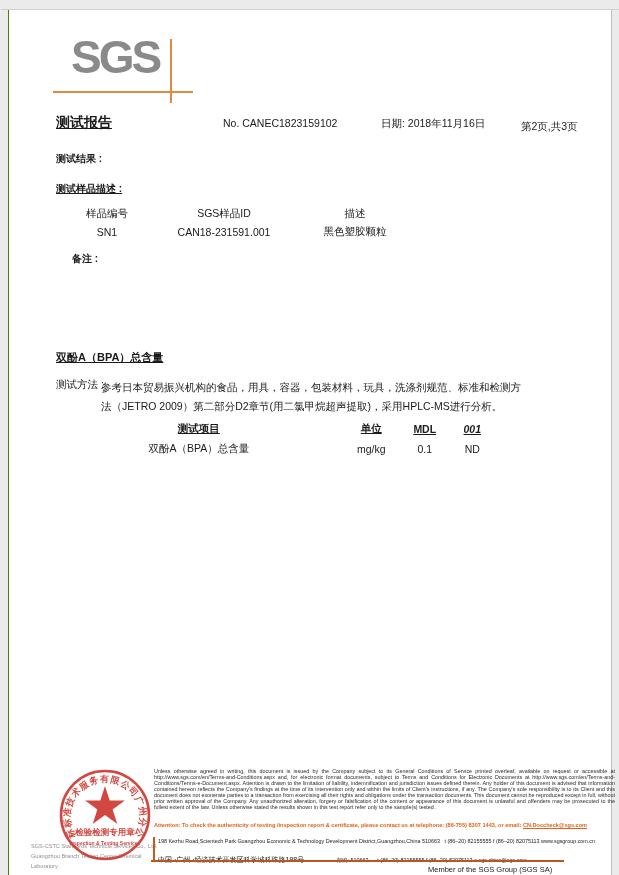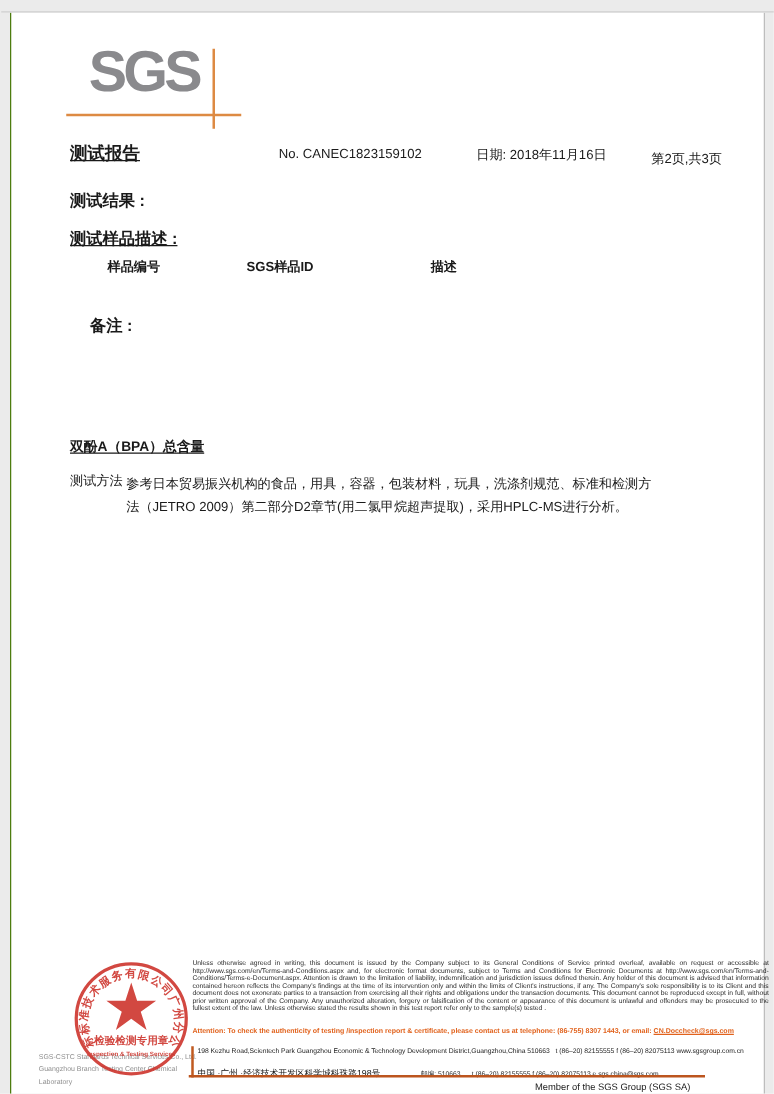--- a/index.html
+++ b/index.html
@@ -11,24 +11,24 @@
   }
   .abs { position:absolute; }
   
   .logo-text { font-size:46px; font-weight:bold; color:#8a8a8d; letter-spacing:-3px; line-height:1; }
   .logo-hline { background:#dd8a43; height:2px; }
   .logo-vline { background:#dd8a43; width:2px; }
   .report-title { font-size:14px; font-weight:bold; color:#1a1a1a; }
   .hdr-meta { font-size:10.5px; color:#1a1a1a; }
   
   .lbl { font-size:10.5px; color:#1a1a1a; }
-  .lbl-b { font-size:13px; font-weight:bold; color:#1a1a1a; }
+  .lbl-b { font-size:10px; font-weight:bold; color:#1a1a1a; }
   .u { text-decoration:underline; }
   .sample-table { border-collapse:collapse; font-size:10.5px; color:#1a1a1a; }
-  .sample-table th { font-weight:bold; padding:0 0 4px 0; }
+  .sample-table th { font-weight:normal; padding:0 0 4px 0; }
   .sample-table td { padding:0; }
   .c { text-align:center; }
   .l { text-align:center; }
   .note-line { font-size:10.5px; color:#1a1a1a; margin-bottom:7px; }
   .section-head { font-size:11px; font-weight:bold; text-decoration:underline; color:#1a1a1a; }
   .method-text { font-size:10.5px; color:#1a1a1a; line-height:19px; }
   .res-table { border-collapse:collapse; font-size:10.5px; color:#1a1a1a; width:440px; }
   .res-table th { font-weight:bold; padding-bottom:6px; }
   .res-table .it { font-style:italic; }
   
@@ -61,33 +61,54 @@
 
   <div class="abs lbl-b u" style="left:47px; top:172px;">测试样品描述 :</div>
 
   <table class="abs sample-table" style="left:52px; top:197px;">
     <tbody>
         <tr>
       <th class="c" style="width:92px;">样品编号</th>
       <th class="c" style="width:142px;">SGS样品ID</th>
       <th class="l" style="width:120px;">描述</th>
     </tr>
+    <tr>
+      <td class="c">SN1</td>
+      <td class="c">CAN18-231591.001</td>
+      <td class="l">黑色塑胶颗粒</td>
+    </tr>
   </tbody>
     </table>
 
   <div class="abs lbl-b" style="left:63px; top:242px;">备注 :</div>
 
   <div class="abs section-head" style="left:47px; top:340px;">双酚A（BPA）总含量</div>
 
   <div class="abs lbl" style="left:47px; top:368px;">测试方法 :</div>
   <div class="abs method-text" style="left:92px; top:368px; width:486px;">
     <div>参考日本贸易振兴机构的食品，用具，容器，包装材料，玩具，洗涤剂规范、标准和检测方</div>
     <div>法（JETRO 2009）第二部分D2章节(用二氯甲烷超声提取)，采用HPLC-MS进行分析。</div>
   </div>
 
+  <table class="abs res-table" style="left:47px; top:412px;">
+    <tbody>
+        <tr>
+      <th class="l" style="width:290px;"><span class="u">测试项目</span></th>
+      <th class="c" style="width:60px;"><span class="u">单位</span></th>
+      <th class="c" style="width:48px;"><span class="u">MDL</span></th>
+      <th class="c" style="width:48px;"><span class="u it">001</span></th>
+    </tr>
+    <tr>
+      <td class="l">双酚A（BPA）总含量</td>
+      <td class="c">mg/kg</td>
+      <td class="c">0.1</td>
+      <td class="c">ND</td>
+    </tr>
+  </tbody>
+    </table>
 
   <div class="abs disclaimer" style="left:145px; top:758px; width:461px;">Unless otherwise agreed in writing, this document is issued by the Company subject to its General Conditions of Service printed overleaf, available on request or accessible at http://www.sgs.com/en/Terms-and-Conditions.aspx and, for electronic format documents, subject to Terms and Conditions for Electronic Documents at http://www.sgs.com/en/Terms-and-Conditions/Terms-e-Document.aspx. Attention is drawn to the limitation of liability, indemnification and jurisdiction issues defined therein. Any holder of this document is advised that information contained hereon reflects the Company's findings at the time of its intervention only and within the limits of Client's instructions, if any. The Company's sole responsibility is to its Client and this document does not exonerate parties to a transaction from exercising all their rights and obligations under the transaction documents. This document cannot be reproduced except in full, without prior written approval of the Company. Any unauthorized alteration, forgery or falsification of the content or appearance of this document is unlawful and offenders may be prosecuted to the fullest extent of the law. Unless otherwise stated the results shown in this test report refer only to the sample(s) tested .</div>
 
   <div class="abs attention" style="left:145px; top:812px; width:461px;">
     <span>Attention: To check the authenticity of testing /inspection report &amp; certificate, please contact us at telephone: (86-755) 8307 1443, or email: </span><span class="u">CN.Doccheck@sgs.com</span>
   </div>
 
   <div class="abs company-gray" style="left:22px; top:831px; width:130px;">
     <div>SGS-CSTC Standards Technical Services Co., Ltd.</div>
     <div>Guangzhou Branch Testing Center Chemical Laboratory</div>

